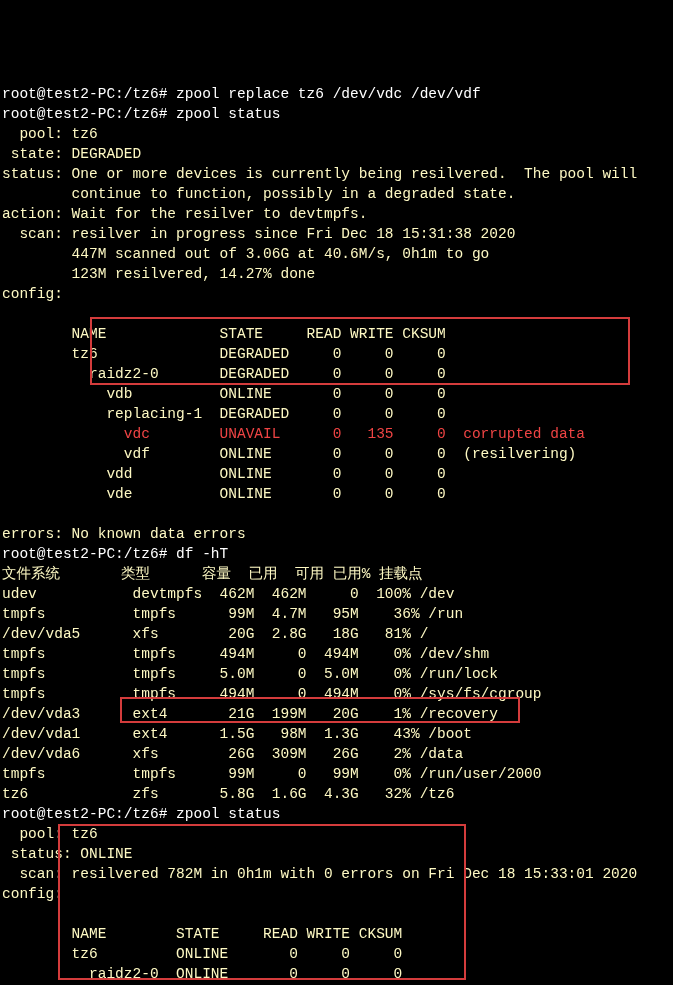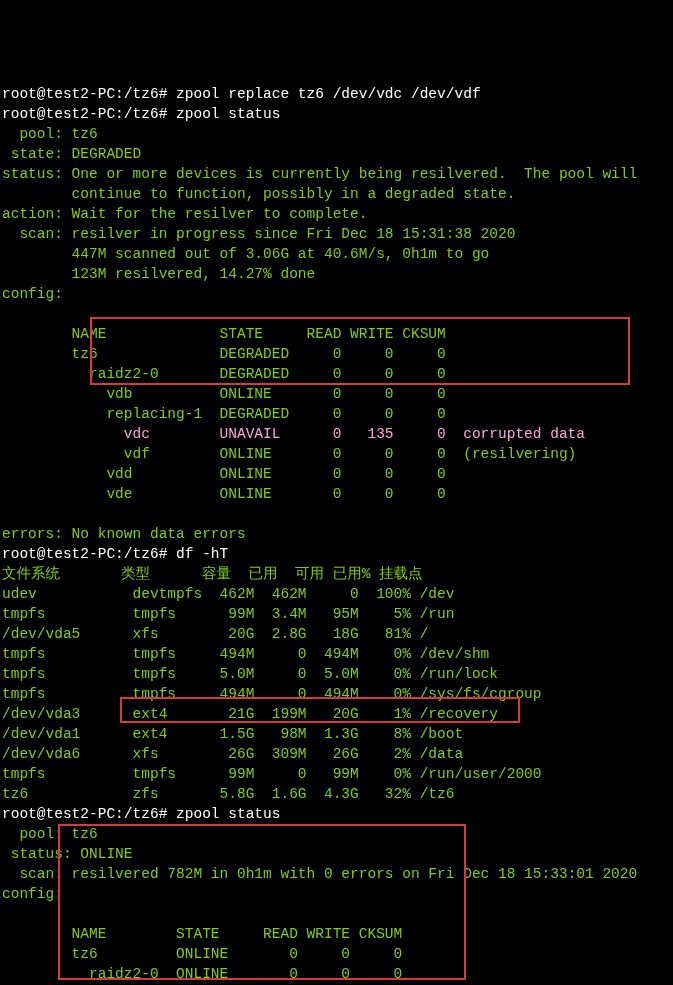--- a/index.html
+++ b/index.html
@@ -9,22 +9,22 @@
     font-family: "Courier New", monospace;
     font-size: 14.5px;
     line-height: 20px;
     padding: 4px 2px;
     white-space: pre;
     width: 673px;
     height: 985px;
     overflow: hidden;
   }
   .wh { color: #fff; margin-top: 16px; }
-  .gr { color: #84cc16; }
-  .rd { color: #f9a8d4; }
+  .gr { color: #fef9c3; }
+  .rd { color: #ef4444; }
   .box1 {
     position: absolute;
     left: 90px;
     top: 317px;
     width: 540px;
     height: 68px;
     border: 2px solid #d43c3c;
     pointer-events: none;
   }
   .box2 {
@@ -50,47 +50,47 @@
 <body>
 
 
 
 <div><span class="wh">root@test2-PC:/tz6#</span> <span class="wh">zpool replace tz6 /dev/vdc /dev/vdf</span>
 <span class="wh">root@test2-PC:/tz6#</span> <span class="wh">zpool status</span>
 <span class="gr">  pool: tz6</span>
 <span class="gr"> state: DEGRADED</span>
 <span class="gr">status: One or more devices is currently being resilvered.  The pool will</span>
 <span class="gr">        continue to function, possibly in a degraded state.</span>
-<span class="gr">action: Wait for the resilver to complete.</span>
+<span class="gr">action: Wait for the resilver to devtmpfs.</span>
 <span class="gr">  scan: resilver in progress since Fri Dec 18 15:31:38 2020</span>
 <span class="gr">        447M scanned out of 3.06G at 40.6M/s, 0h1m to go</span>
 <span class="gr">        123M resilvered, 14.27% done</span>
 <span class="gr">config:</span>
 
 <span class="gr">        NAME             STATE     READ WRITE CKSUM</span>
 <span class="gr">        tz6              DEGRADED     0     0     0</span>
 <span class="gr">          raidz2-0       DEGRADED     0     0     0</span>
 <span class="gr">            vdb          ONLINE       0     0     0</span>
 <span class="gr">            replacing-1  DEGRADED     0     0     0</span>
 <span class="rd">              vdc        UNAVAIL      0   135     0  corrupted data</span>
 <span class="gr">              vdf        ONLINE       0     0     0  (resilvering)</span>
 <span class="gr">            vdd          ONLINE       0     0     0</span>
 <span class="gr">            vde          ONLINE       0     0     0</span>
 
 <span class="gr">errors: No known data errors</span>
 <span class="wh">root@test2-PC:/tz6#</span> <span class="wh">df -hT</span>
 <span class="gr">文件系统       类型      容量  已用  可用 已用% 挂载点</span>
 <span class="gr">udev           devtmpfs  462M  462M     0  100% /dev</span>
-<span class="gr">tmpfs          tmpfs      99M  3.4M   95M    5% /run</span>
+<span class="gr">tmpfs          tmpfs      99M  4.7M   95M    36% /run</span>
 <span class="gr">/dev/vda5      xfs        20G  2.8G   18G   81% /</span>
 <span class="gr">tmpfs          tmpfs     494M     0  494M    0% /dev/shm</span>
 <span class="gr">tmpfs          tmpfs     5.0M     0  5.0M    0% /run/lock</span>
 <span class="gr">tmpfs          tmpfs     494M     0  494M    0% /sys/fs/cgroup</span>
 <span class="gr">/dev/vda3      ext4       21G  199M   20G    1% /recovery</span>
-<span class="gr">/dev/vda1      ext4      1.5G   98M  1.3G    8% /boot</span>
+<span class="gr">/dev/vda1      ext4      1.5G   98M  1.3G    43% /boot</span>
 <span class="gr">/dev/vda6      xfs        26G  309M   26G    2% /data</span>
 <span class="gr">tmpfs          tmpfs      99M     0   99M    0% /run/user/2000</span>
 <span class="gr">tz6            zfs       5.8G  1.6G  4.3G   32% /tz6</span>
 <span class="wh">root@test2-PC:/tz6#</span> <span class="wh">zpool status</span>
 <span class="gr">  pool: tz6</span>
 <span class="gr"> status: ONLINE</span>
 <span class="gr">  scan: resilvered 782M in 0h1m with 0 errors on Fri Dec 18 15:33:01 2020</span>
 <span class="gr">config:</span>
 
 <span class="gr">        NAME        STATE     READ WRITE CKSUM</span>

